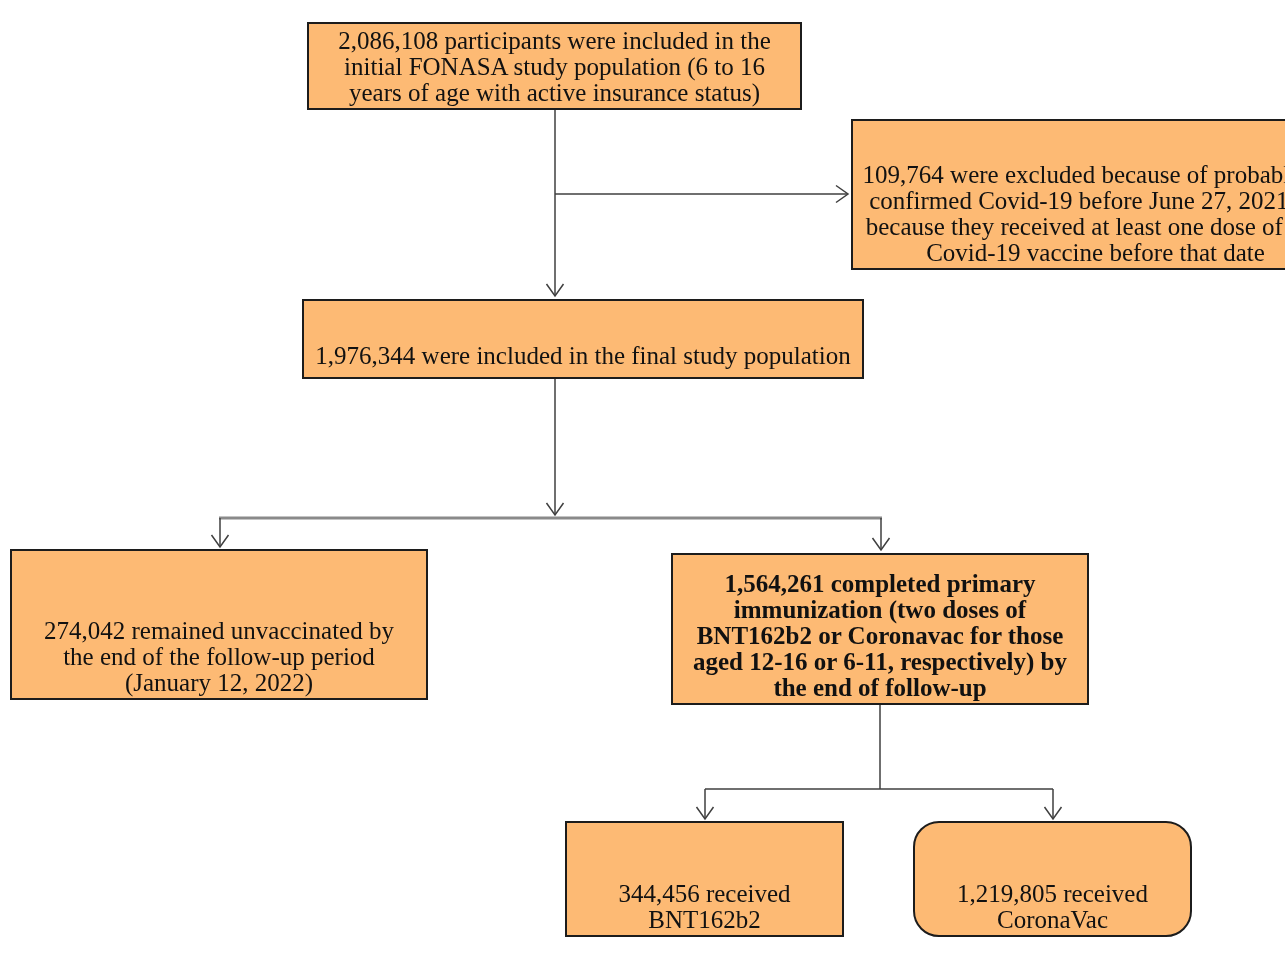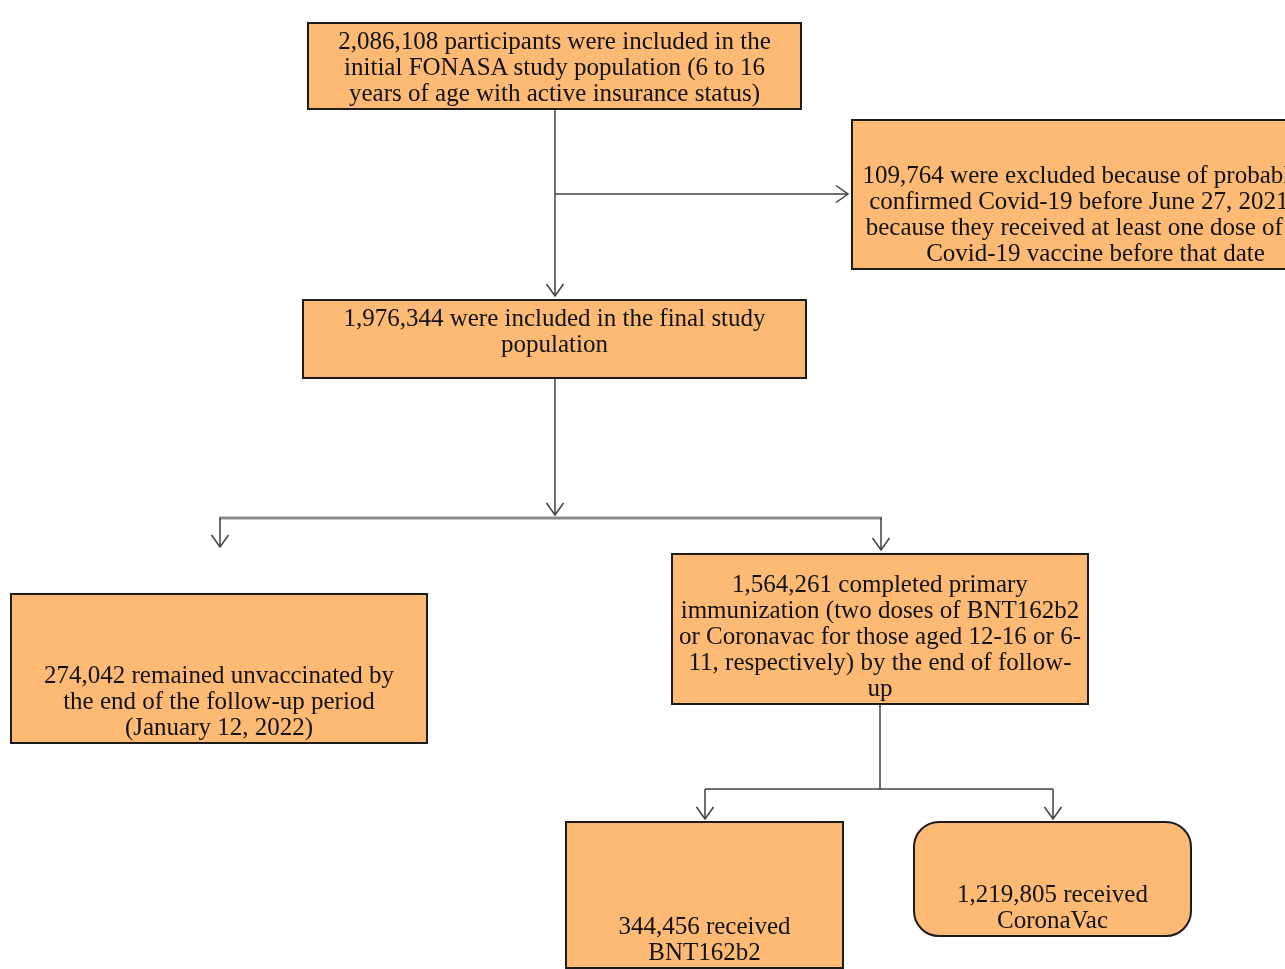--- a/index.html
+++ b/index.html
@@ -31,24 +31,24 @@
     background: #fdba74;
     display: flex;
     align-items: flex-end;
     justify-content: center;
     text-align: center;
     font-size: 25px;
     line-height: 26px;
   }
   .node-initial     { left: 307px; top: 22px;  width: 495px; height: 88px;  padding: 2px 12px; }
   .node-excluded    { left: 851px; top: 119px; width: 489px; height: 151px; padding: 2px 8px;  }
-  .node-final       { left: 302px; top: 299px; width: 505px; height: 80px;  padding: 20px 10px; }
-  .node-unvaccinated{ left: 10px;  top: 549px; width: 418px; height: 151px; padding: 2px 16px; margin-top: 44px; }
-  .node-immunized   { left: 671px; top: 553px; width: 418px; height: 152px; padding: 2px 6px;  }
-  .node-bnt         { left: 565px; top: 821px; width: 279px; height: 148px; padding: 2px 8px;  }
+  .node-final       { left: 302px; top: 299px; width: 562px; height: 80px;  padding: 8px 10px; }
+  .node-unvaccinated{ left: 10px;  top: 549px; width: 418px; height: 151px; padding: 2px 16px; }
+  .node-immunized   { left: 671px; top: 553px; width: 418px; height: 152px; padding: 2px 6px; font-weight: bold;  }
+  .node-bnt         { left: 565px; top: 821px; width: 279px; height: 116px; padding: 2px 8px;  }
   .node-coronavac   { left: 913px; top: 821px; width: 279px; height: 116px; padding: 2px 8px; border-radius: 26px;  }
 </style>
 </head>
 <body>
 
 <div class="canvas">
 
   <svg class="connectors" viewBox="0 0 1285 969" xmlns="http://www.w3.org/2000/svg">
 
     <g stroke="#3f3f3f" stroke-width="1.5" fill="none">

